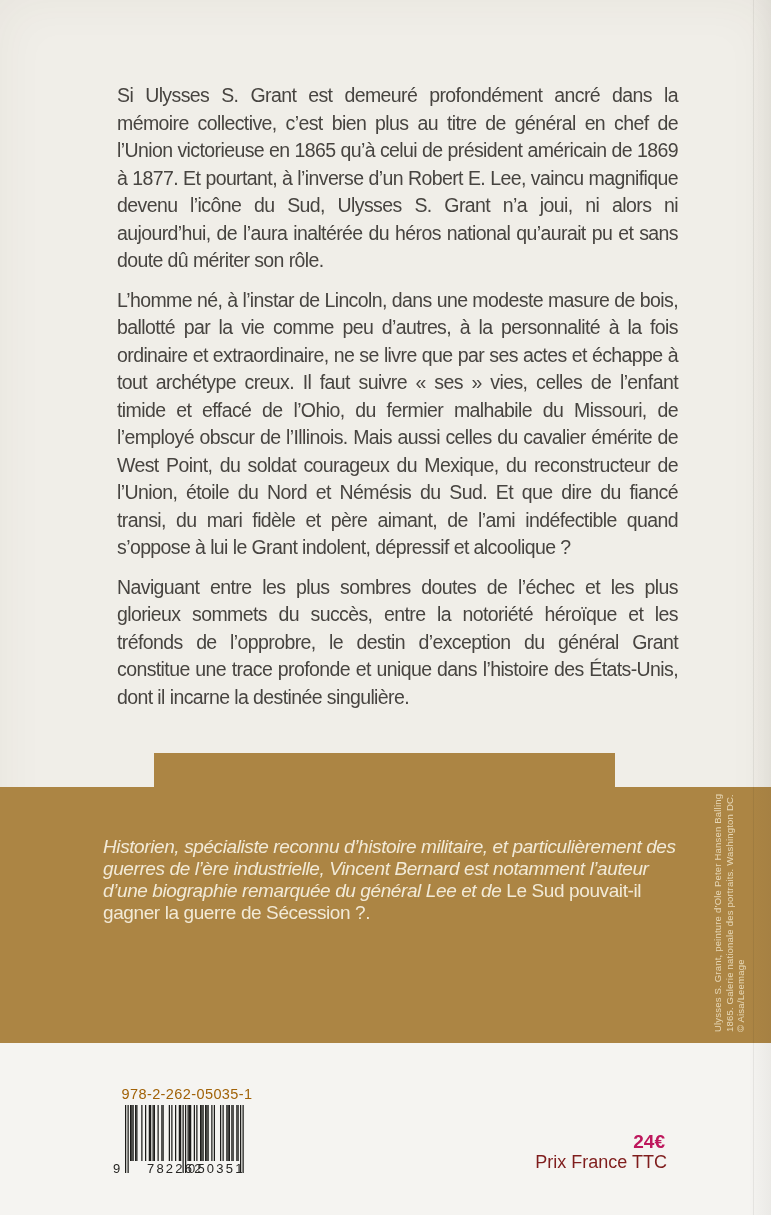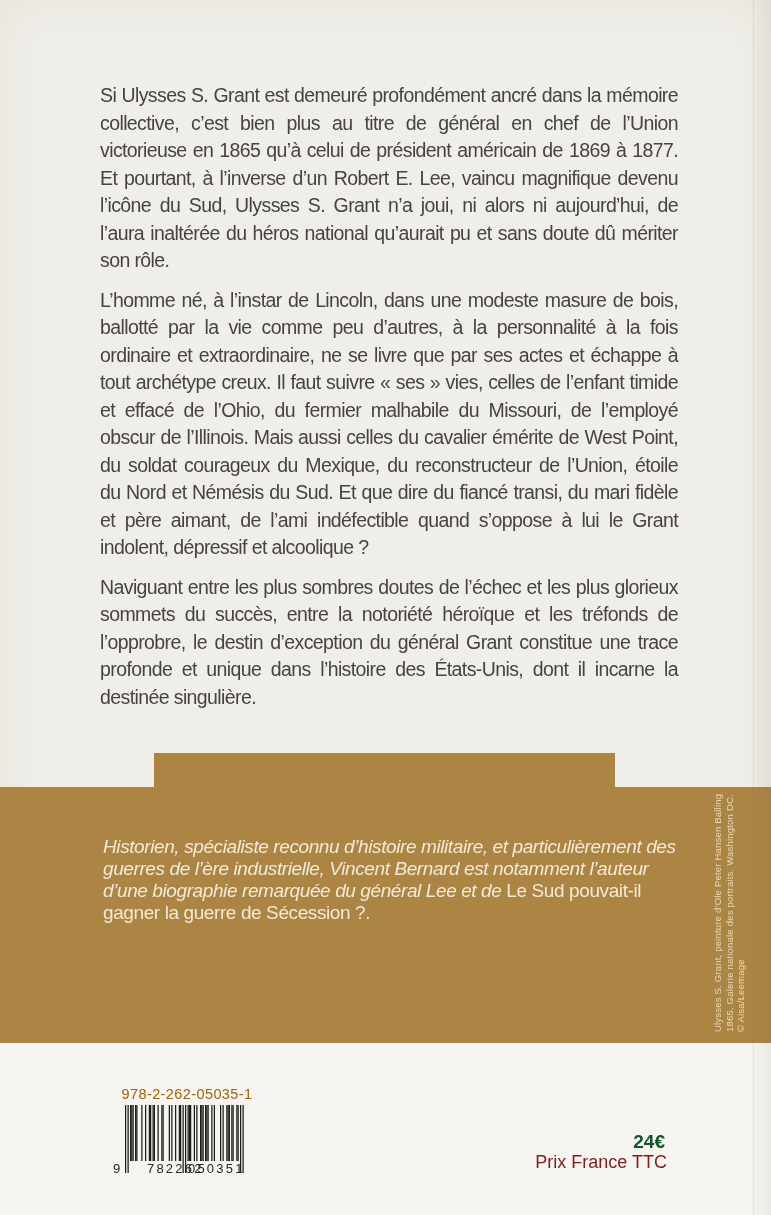--- a/index.html
+++ b/index.html
@@ -8,21 +8,21 @@
     font-family:"Liberation Sans","DejaVu Sans",sans-serif;
     background:#f0eee8;
   }
   .cover{position:absolute;inset:0;box-shadow:inset 0 0 50px rgba(70,60,40,.05);}
   
   .blurb{
     position:absolute;left:100px;top:82px;width:578px;
     color:#474440;font-size:19.5px;line-height:27.5px;letter-spacing:-0.6px;
     text-align:justify;
   }
-  .blurb p{margin:0 0 12px 0;}
+  .blurb p{margin:0 0 12px 17px;}
   
   .band-notch{position:absolute;left:154px;top:753px;width:461px;height:36px;background:#ac8544;}
   .band{position:absolute;left:0;top:787px;width:771px;height:256px;background:#ac8544;}
   .author-note{
     position:absolute;left:103px;top:836px;width:575px;
     color:#f2ead7;font-size:19px;line-height:22px;letter-spacing:-0.4px;
     text-align:left;
   }
   .author-note .it{font-style:italic;}
   .author-note .rm{font-style:normal;}
@@ -38,21 +38,21 @@
   
   .barcode-block{position:absolute;left:112px;top:1086px;width:164px;}
   .isbn{color:#a16207;font-size:14.5px;letter-spacing:.4px;text-align:center;width:150px;}
   .barcode-wrap{position:relative;margin-left:13px;margin-top:3px;width:124px;height:82px;}
   .bdigits{position:absolute;top:57px;color:#262523;font-size:13px;line-height:14px;}
   .d-first{left:-12px;width:10px;}
   .d-left{left:22px;width:53px;text-align:center;letter-spacing:2.2px;}
   .d-right{left:63px;width:36px;letter-spacing:2.2px;}
   
   .site{position:absolute;right:104px;top:1100px;color:#413e3b;font-size:21.5px;letter-spacing:-0.3px;}
-  .price{position:absolute;right:106px;top:1131px;color:#14532d;font-size:19px;font-weight:bold;letter-spacing:0;margin-left:12px;}
+  .price{position:absolute;right:106px;top:1131px;color:#be185d;font-size:19px;font-weight:bold;letter-spacing:0;margin-left:12px;}
   .price-note{position:absolute;right:104px;top:1152px;color:#7f1d1d;font-size:18px;}
   
   .edge-shadow{position:absolute;top:0;right:0;width:22px;height:1215px;
     background:linear-gradient(to right,rgba(60,55,45,0),rgba(60,55,45,.055));}
   .edge-line{position:absolute;top:0;right:17px;width:1px;height:1215px;background:rgba(0,0,0,.06);}
 </style>
 </head>
 <body>
 
 <div class="cover">

